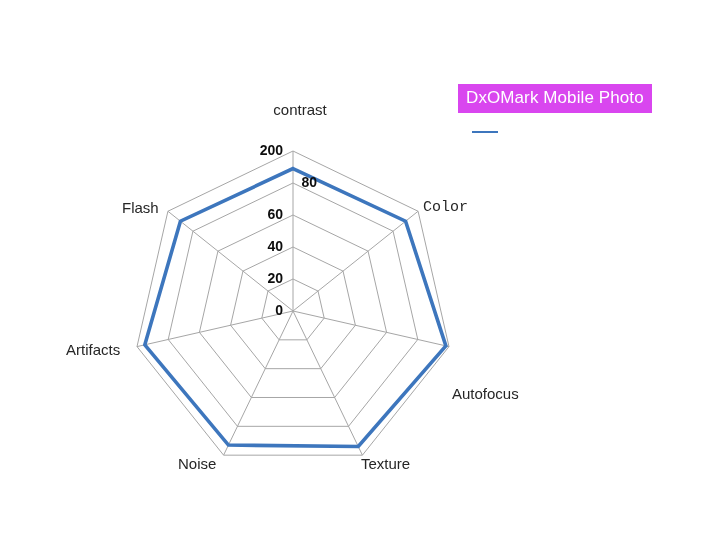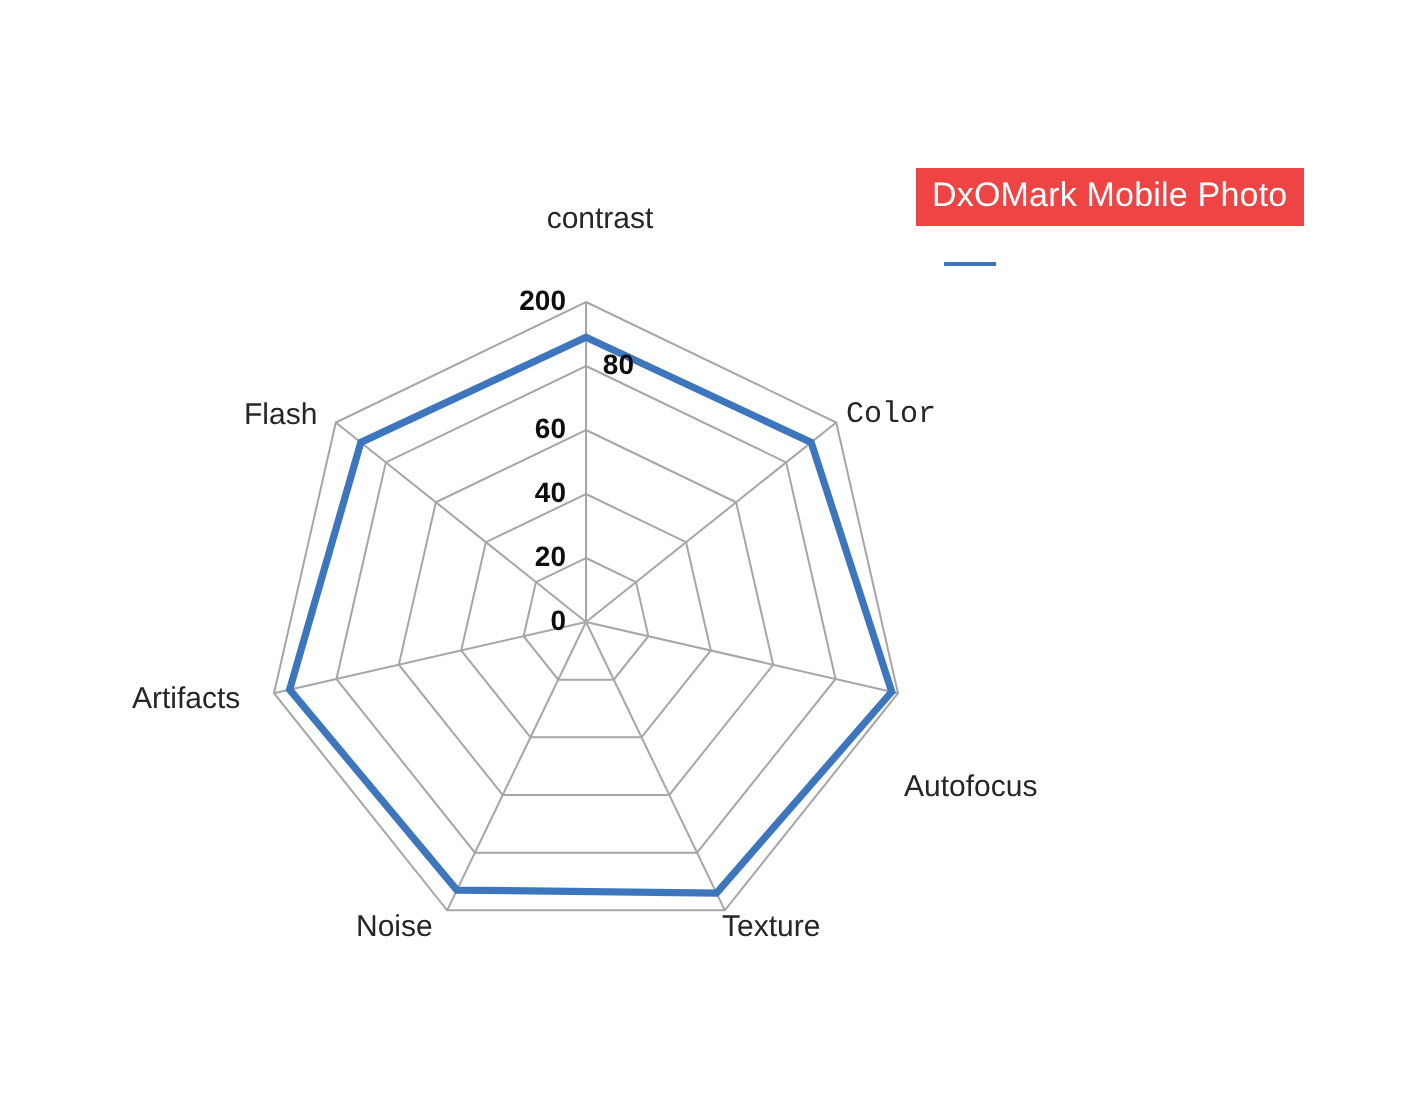--- a/index.html
+++ b/index.html
@@ -25,21 +25,21 @@
     position: absolute;
     left: 0;
     top: 0;
     width: 706px;
     height: 548px;
   }
   .title-box {
     position: absolute;
     left: 458px;
     top: 84px;
-    background: #ef4444;
+    background: #d946ef;
     color: #ffffff;
     font-size: 17px;
     font-weight: 400;
     padding: 4px 8px 5px 8px;
     white-space: nowrap;
     letter-spacing: 0.1px;
   }
   .legend {
     position: absolute;
     left: 472px;

